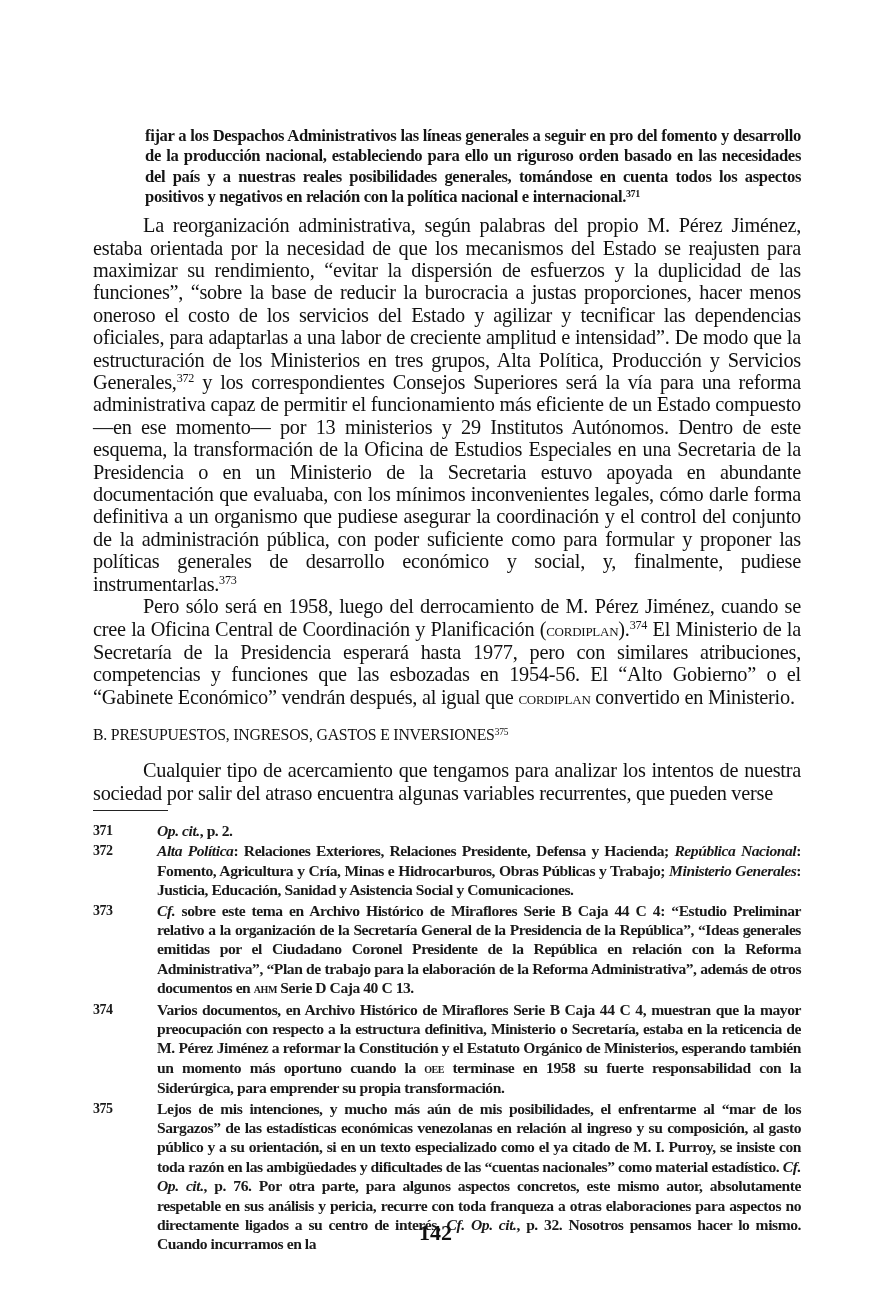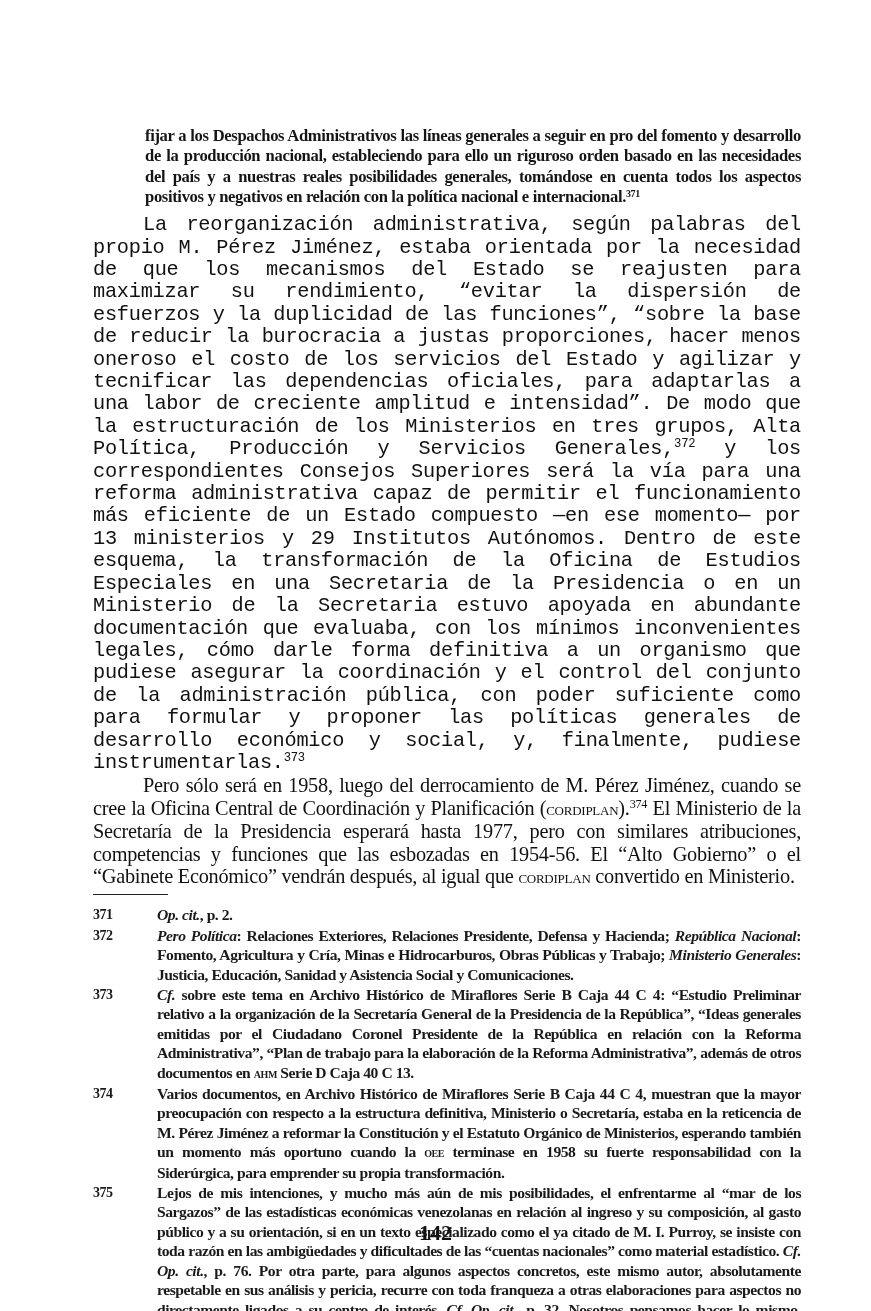--- a/index.html
+++ b/index.html
@@ -3,21 +3,21 @@
 <meta charset="utf-8">
 <style>
   html, body { margin: 0; padding: 0; background: #ffffff; }
   body { width: 871px; height: 1311px; position: relative; overflow: hidden;
          font-family: "Liberation Serif", "DejaVu Serif", serif; color: #111; }
   .page { position: absolute; left: 93px; top: 126px; width: 708px; }
   .quote { margin: 0 0 7px 52px; font-size: 16.6px; line-height: 20.3px;
            text-align: justify; letter-spacing: -0.35px; font-weight: bold; color: #151515; }
   .para { margin: 0; font-size: 20.3px; line-height: 22.4px; text-align: justify;
           text-indent: 50px; letter-spacing: -0.25px; }
-  .para.first { margin-top: 3px; font-family: Liberation Mono, monospace; }
+  .para.first { margin-top: 3px; }
   .sup { font-size: 0.6em; vertical-align: 0.55em; line-height: 0; }
   .sc { font-variant: small-caps; font-size: 0.92em; }
   .heading { margin: 16px 0 14px 0; font-size: 15.8px; line-height: 20px; letter-spacing: -0.2px; }
   .rule { width: 75px; height: 0; border-top: 1.2px solid #222; margin: 6px 0 10px 0; }
   .fn { display: flex; font-size: 15.6px; line-height: 19.4px; letter-spacing: -0.45px;
         margin-bottom: 1px; font-weight: bold; color: #1a1a1a; }
   .fn-num { width: 52px; flex: none; font-size: 14px; }
   .fn-text { flex: 1; text-align: justify; margin-left: 12px; }
   .pagenum { position: absolute; left: 0; width: 871px; top: 1220px; text-align: center;
              font-size: 22px; font-weight: bold; }
@@ -26,32 +26,34 @@
 <body>
 
 <div class="page">
 
   <p class="quote"><span>fijar a los Despachos Administrativos las líneas generales a seguir en pro del fomento y desarrollo de la producción nacional, estableciendo para ello un riguroso orden basado en las necesidades del país y a nuestras reales posibilidades generales, tomándose en cuenta todos los aspectos positivos y negativos en relación con la política nacional e internacional.</span><span class="sup">371</span></p>
 
   <p class="para first"><span>La reorganización administrativa, según palabras del propio M. Pérez Jiménez, estaba orientada por la necesidad de que los mecanismos del Estado se reajusten para maximizar su rendimiento, “evitar la dispersión de esfuerzos y la duplicidad de las funciones”, “sobre la base de reducir la burocracia a justas proporciones, hacer menos oneroso el costo de los servicios del Estado y agilizar y tecnificar las dependencias oficiales, para adaptarlas a una labor de creciente amplitud e intensidad”. De modo que la estructuración de los Ministerios en tres grupos, Alta Política, Producción y Servicios Generales,</span><span class="sup">372</span><span> y los correspondientes Consejos Superiores será la vía para una reforma administrativa capaz de permitir el funcionamiento más eficiente de un Estado compuesto —en ese momento— por 13 ministerios y 29 Institutos Autónomos. Dentro de este esquema, la transformación de la Oficina de Estudios Especiales en una Secretaria de la Presidencia o en un Ministerio de la Secretaria estuvo apoyada en abundante documentación que evaluaba, con los mínimos inconvenientes legales, cómo darle forma definitiva a un organismo que pudiese asegurar la coordinación y el control del conjunto de la administración pública, con poder suficiente como para formular y proponer las políticas generales de desarrollo económico y social, y, finalmente, pudiese instrumentarlas.</span><span class="sup">373</span></p>
 
   <p class="para"><span>Pero sólo será en 1958, luego del derrocamiento de M. Pérez Jiménez, cuando se cree la Oficina Central de Coordinación y Planificación (</span><span class="sc">cordiplan</span><span>).</span><span class="sup">374</span><span> El Ministerio de la Secretaría de la Presidencia esperará hasta 1977, pero con similares atribuciones, competencias y funciones que las esbozadas en 1954-56. El “Alto Gobierno” o el “Gabinete Económico” vendrán después, al igual que </span><span class="sc">cordiplan</span><span> convertido en Ministerio.</span></p>
 
+  <div class="heading"><span>B. PRESUPUESTOS, INGRESOS, GASTOS E INVERSIONES</span><span class="sup">375</span></div>
 
+  <p class="para">Cualquier tipo de acercamiento que tengamos para analizar los intentos de nuestra sociedad por salir del atraso encuentra algunas variables recurrentes, que pueden verse</p>
 
   <div class="rule"></div>
 
   <div class="fn">
     <span class="fn-num">371</span>
     <span class="fn-text"><i>Op. cit.</i><span>, p. 2.</span></span>
   </div>
 
   <div class="fn">
     <span class="fn-num">372</span>
-    <span class="fn-text"><i>Pero Política</i><span>: Relaciones Exteriores, Relaciones Presidente, Defensa y Hacienda; </span><i>República Nacional</i><span>: Fomento, Agricultura y Cría, Minas e Hidrocarburos, Obras Públicas y Trabajo; </span><i>Ministerio Generales</i><span>: Justicia, Educación, Sanidad y Asistencia Social y Comunicaciones.</span></span>
+    <span class="fn-text"><i>Alta Política</i><span>: Relaciones Exteriores, Relaciones Presidente, Defensa y Hacienda; </span><i>República Nacional</i><span>: Fomento, Agricultura y Cría, Minas e Hidrocarburos, Obras Públicas y Trabajo; </span><i>Ministerio Generales</i><span>: Justicia, Educación, Sanidad y Asistencia Social y Comunicaciones.</span></span>
   </div>
 
   <div class="fn">
     <span class="fn-num">373</span>
     <span class="fn-text"><i>Cf.</i><span> sobre este tema en Archivo Histórico de Miraflores Serie B Caja 44 C 4: “Estudio Preliminar relativo a la organización de la Secretaría General de la Presidencia de la República”, “Ideas generales emitidas por el Ciudadano Coronel Presidente de la República en relación con la Reforma Administrativa”, “Plan de trabajo para la elaboración de la Reforma Administrativa”, además de otros documentos en </span><span class="sc">ahm</span><span> Serie D Caja 40 C 13.</span></span>
   </div>
 
   <div class="fn">
     <span class="fn-num">374</span>
     <span class="fn-text"><span>Varios documentos, en Archivo Histórico de Miraflores Serie B Caja 44 C 4, muestran que la mayor preocupación con respecto a la estructura definitiva, Ministerio o Secretaría, estaba en la reticencia de M. Pérez Jiménez a reformar la Constitución y el Estatuto Orgánico de Ministerios, esperando también un momento más oportuno cuando la </span><span class="sc">oee</span><span> terminase en 1958 su fuerte responsabilidad con la Siderúrgica, para emprender su propia transformación.</span></span>

